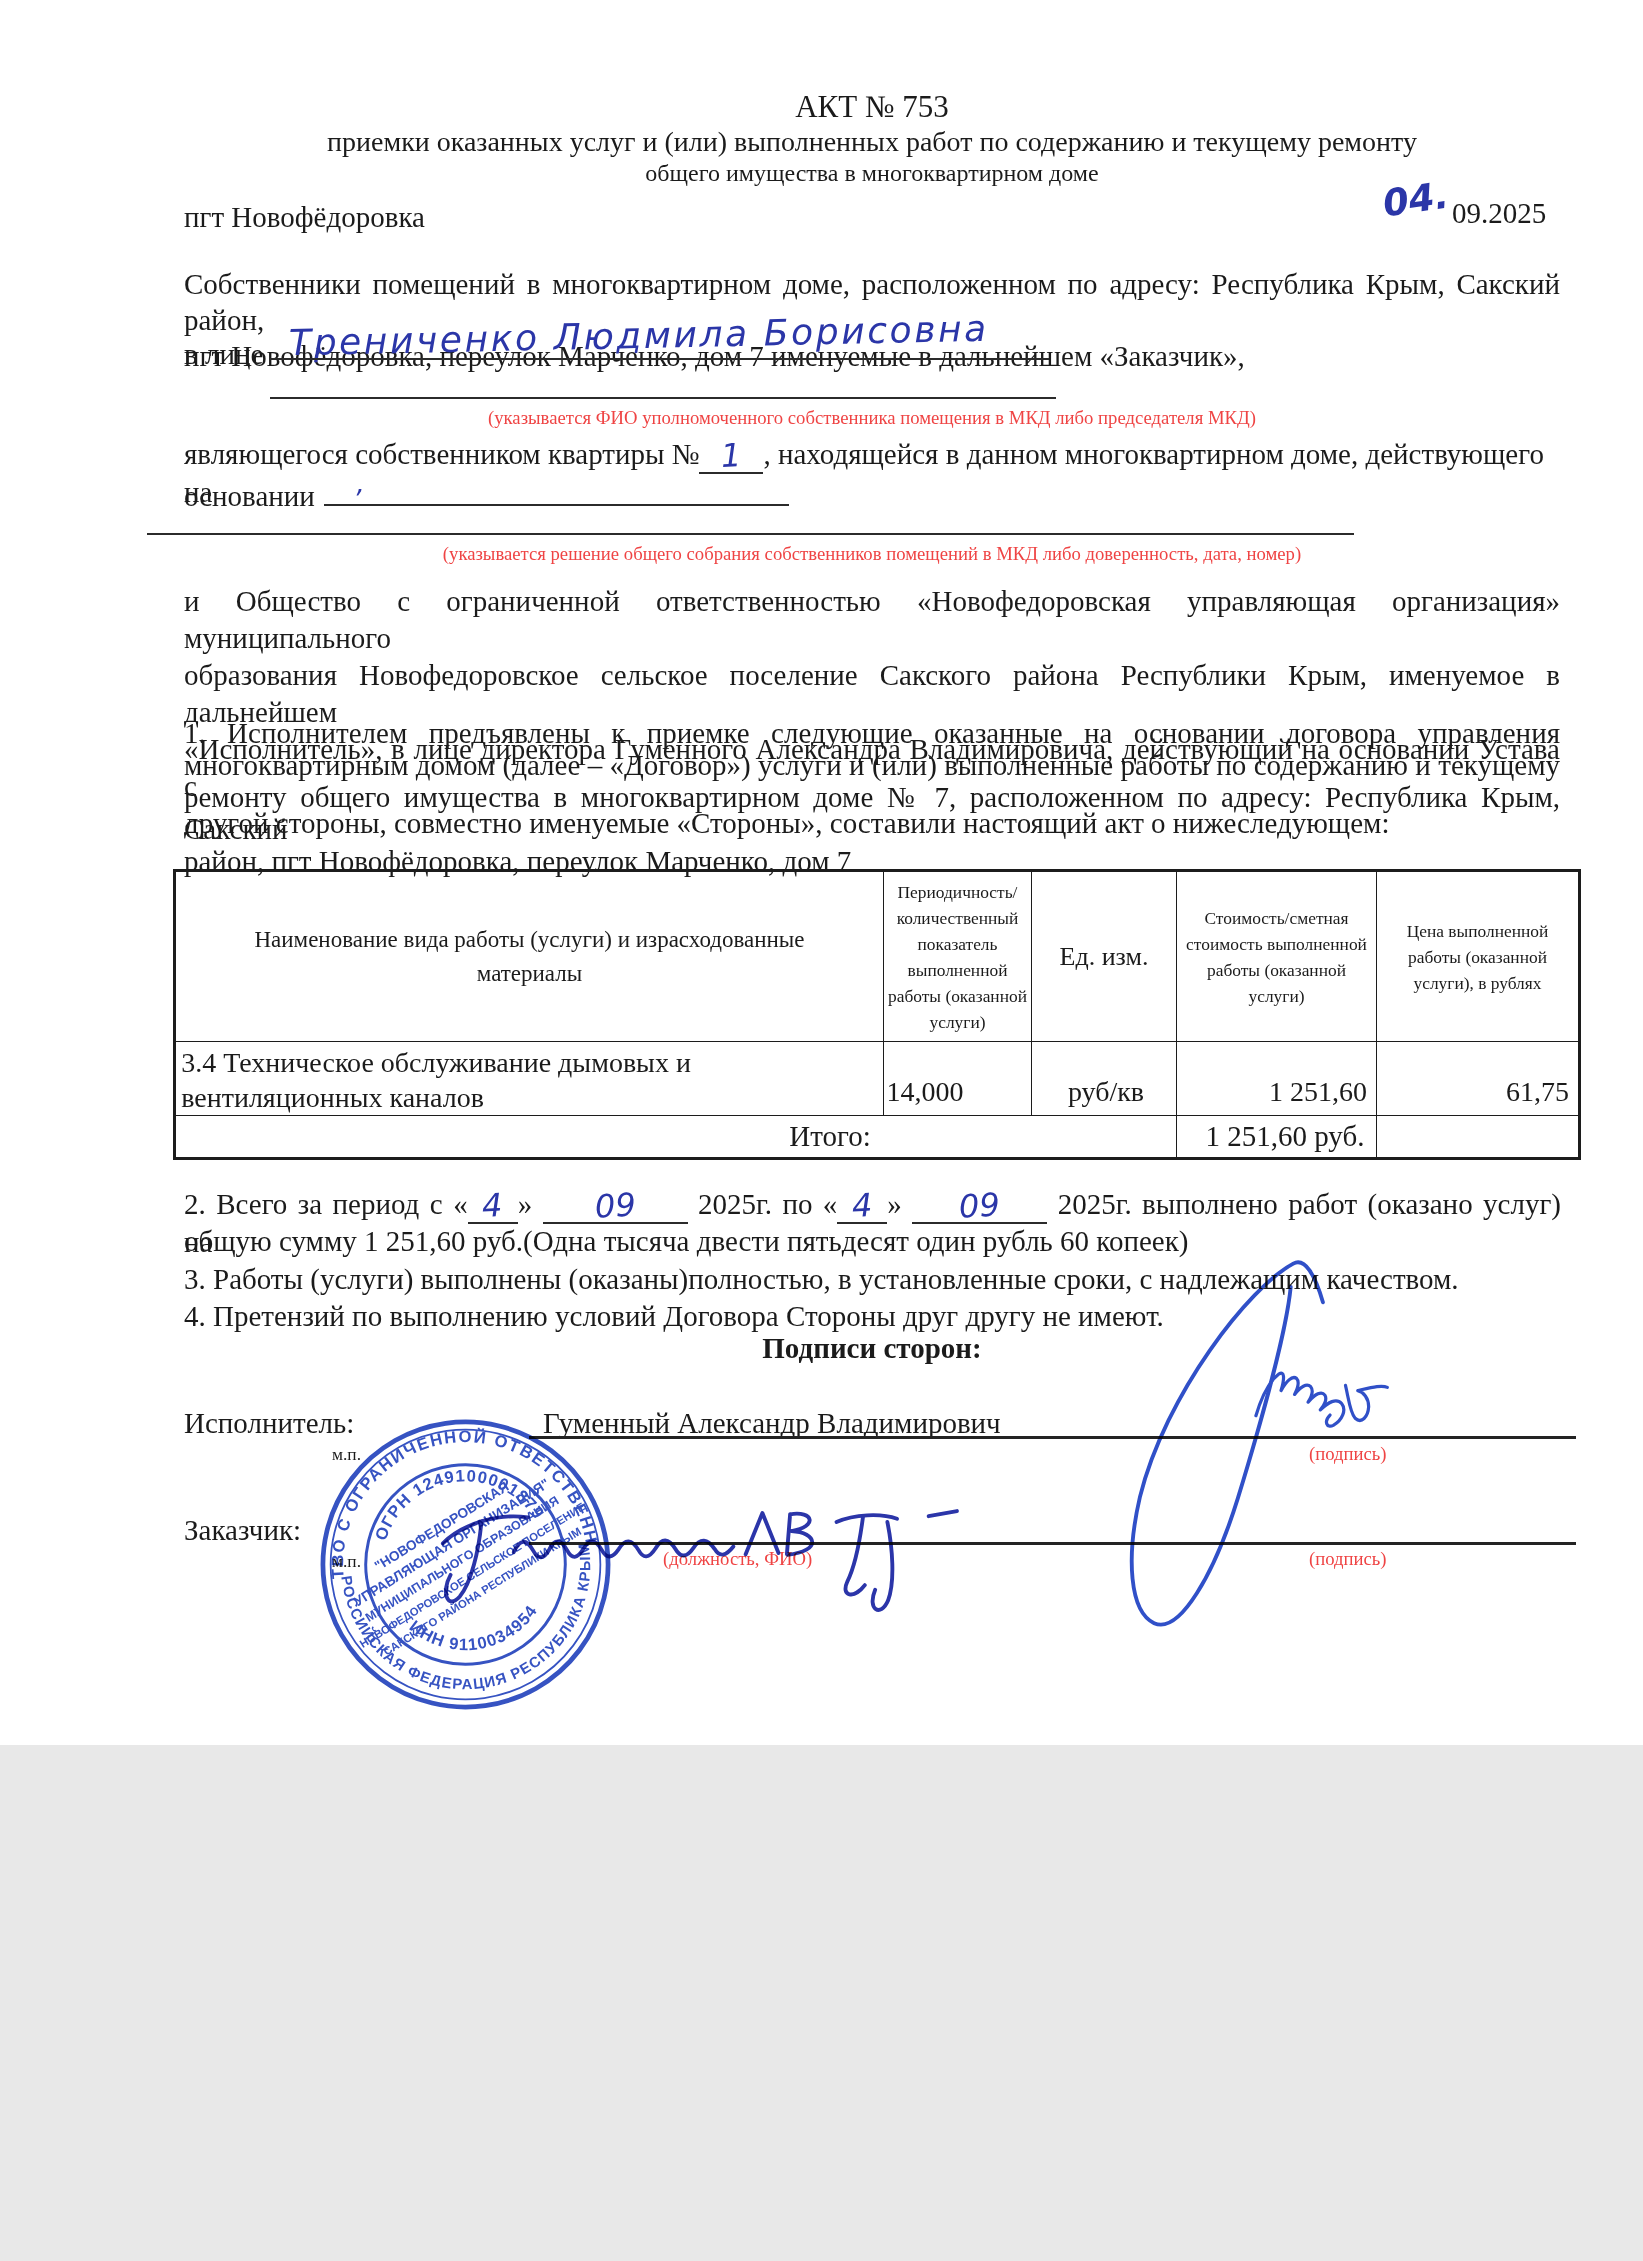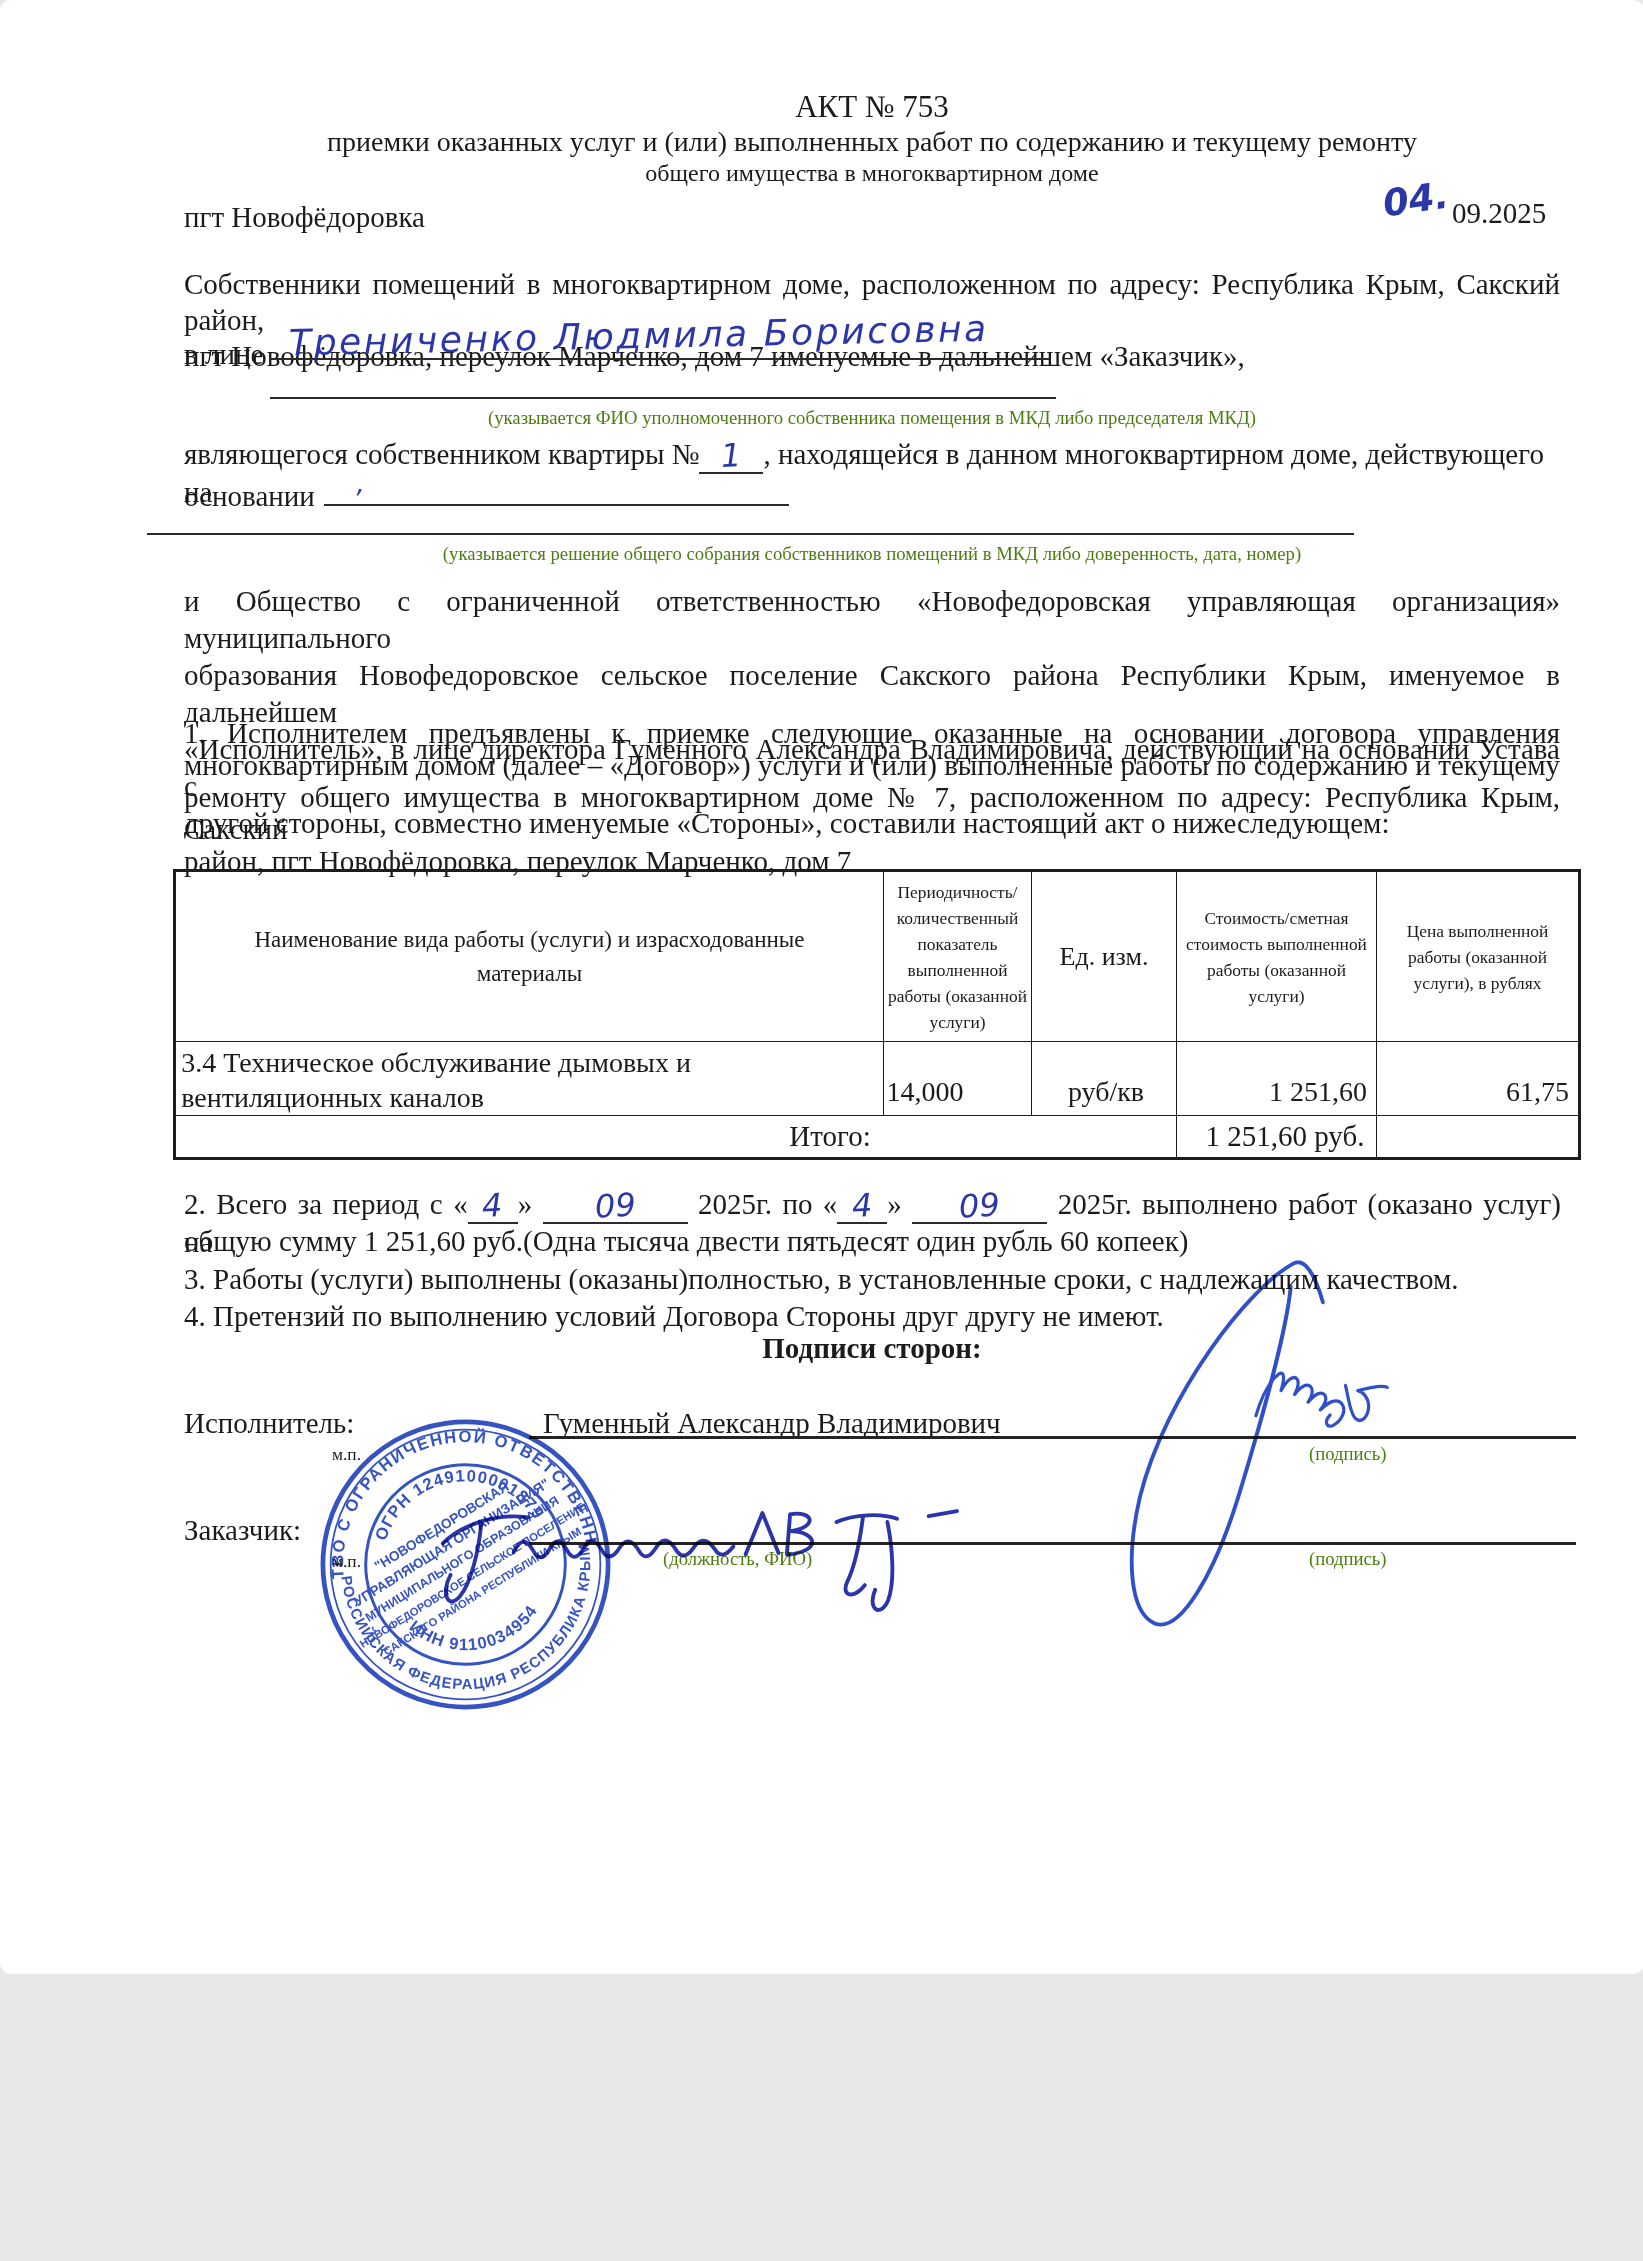--- a/index.html
+++ b/index.html
@@ -1,25 +1,25 @@
 <!DOCTYPE html>
 <html style="font-size:10.3px"><head>
 <meta charset="utf-8">
 <style>
   html,body{margin:0;padding:0;background:#e8e8e8;}
-  .page{position:relative;width:1644px;height:1974px;background:#ffffff;
-        font-family:"Liberation Serif","DejaVu Serif",serif;color:#1b1b1b;overflow:hidden;border-radius:11px;}
+  .page{position:relative;width:1644px;height:1745px;background:#ffffff;
+        font-family:"Liberation Serif","DejaVu Serif",serif;color:#1b1b1b;overflow:hidden;}
   .abs{position:absolute;}
   .content{left:184px;width:1376px;}
   .center{text-align:center;}
   .body-text{font-size:29px;line-height:36px;}
   .just{text-align:justify;text-align-last:justify;}
   .line-div{position:absolute;border-top:2.6px solid #2b2b2b;height:0;}
   .thick{border-top:3.2px solid #232323;}
-  .caption{font-size:18.7px;color:#4d7c0f;}
+  .caption{font-size:18.7px;color:#ef4444;}
   .hw{font-family:"DejaVu Sans",sans-serif;font-style:italic;color:#2b36a8;}
   .blank{display:inline-block;border-bottom:2.6px solid #2b2b2b;text-align:center;vertical-align:baseline;}
   .blank .hw{display:inline-block;transform:translateY(2.6px) rotate(-3deg);font-size:32px;line-height:26px;}
   table.services{border-collapse:collapse;table-layout:fixed;width:1405px;font-size:28px;}
   table.services td,table.services th{border:1.9px solid #1c1c1c;font-weight:normal;overflow:hidden;}
   table.services{border:3.2px solid #1c1c1c;}
   th.h-small{font-size:17.4px;line-height:26px;text-align:center;vertical-align:middle;padding:2.6px 1.3px;}
   th.h-name{font-size:23px;line-height:34px;text-align:center;vertical-align:middle;padding:0 26px;}
   th.h-unit{font-size:26px;text-align:center;vertical-align:middle;}
   td.c-name{vertical-align:top;font-size:28px;line-height:35px;padding:2.6px 3.9px 0 5.2px;}

